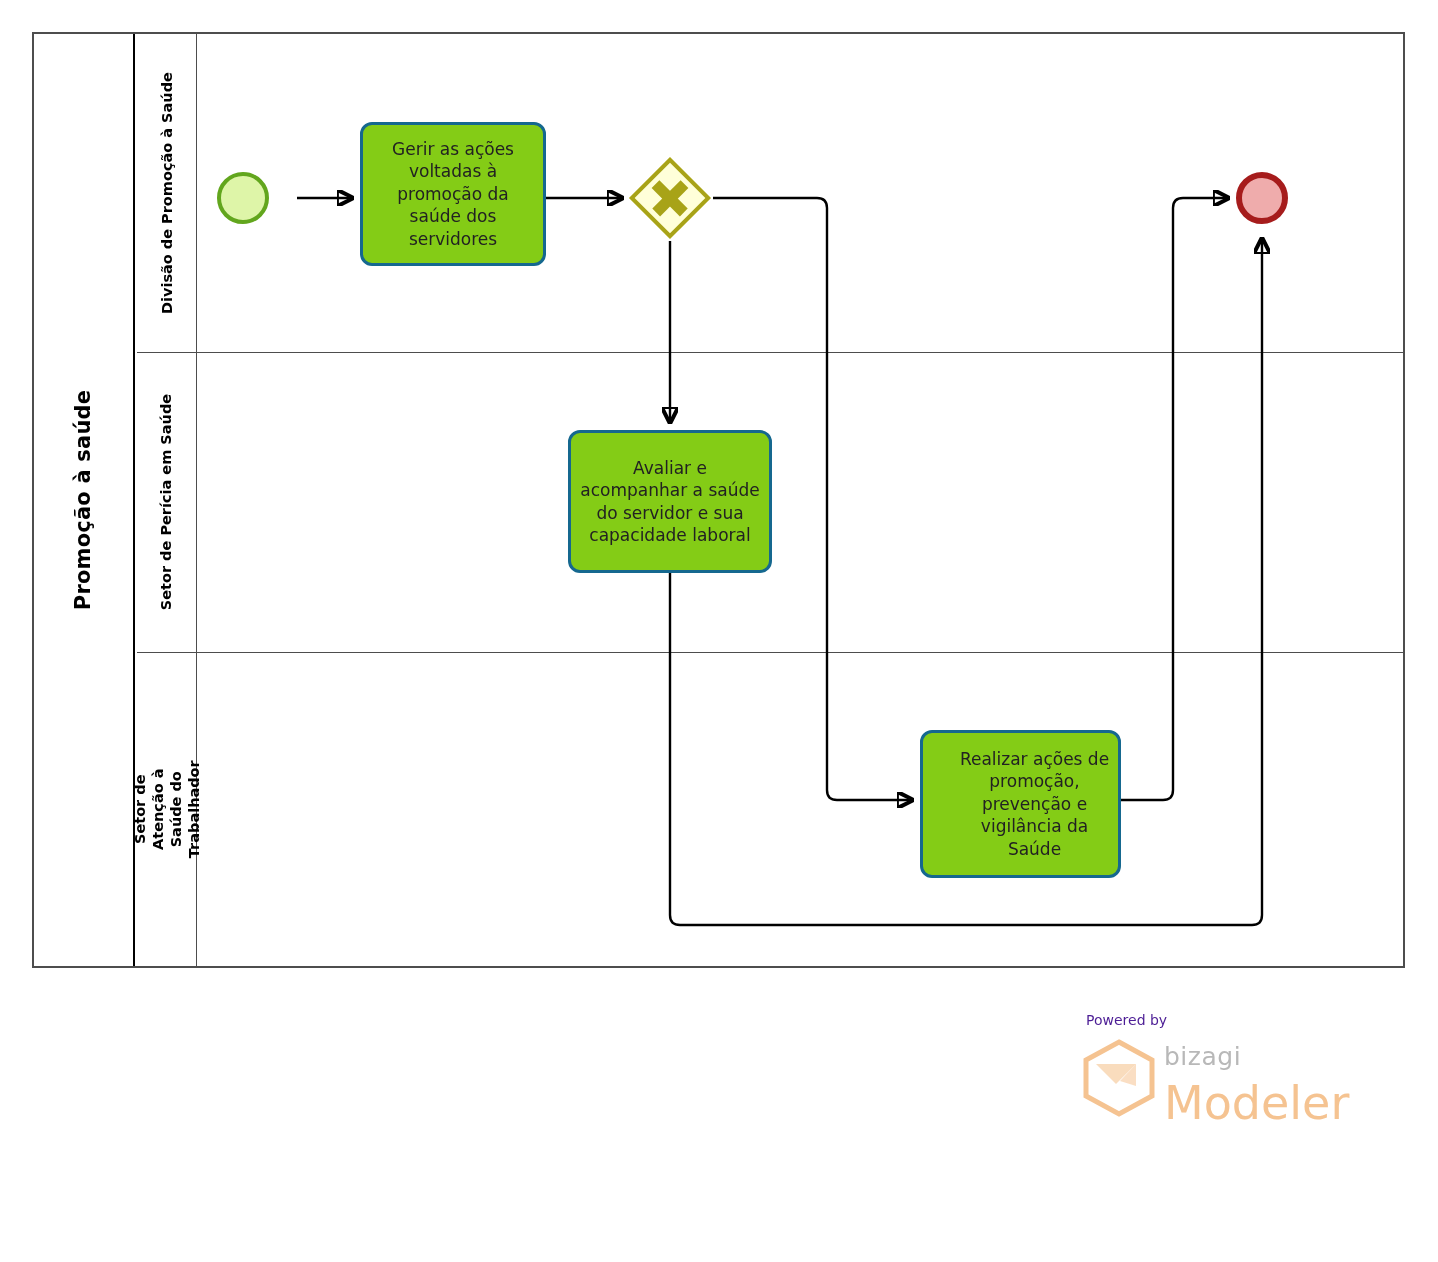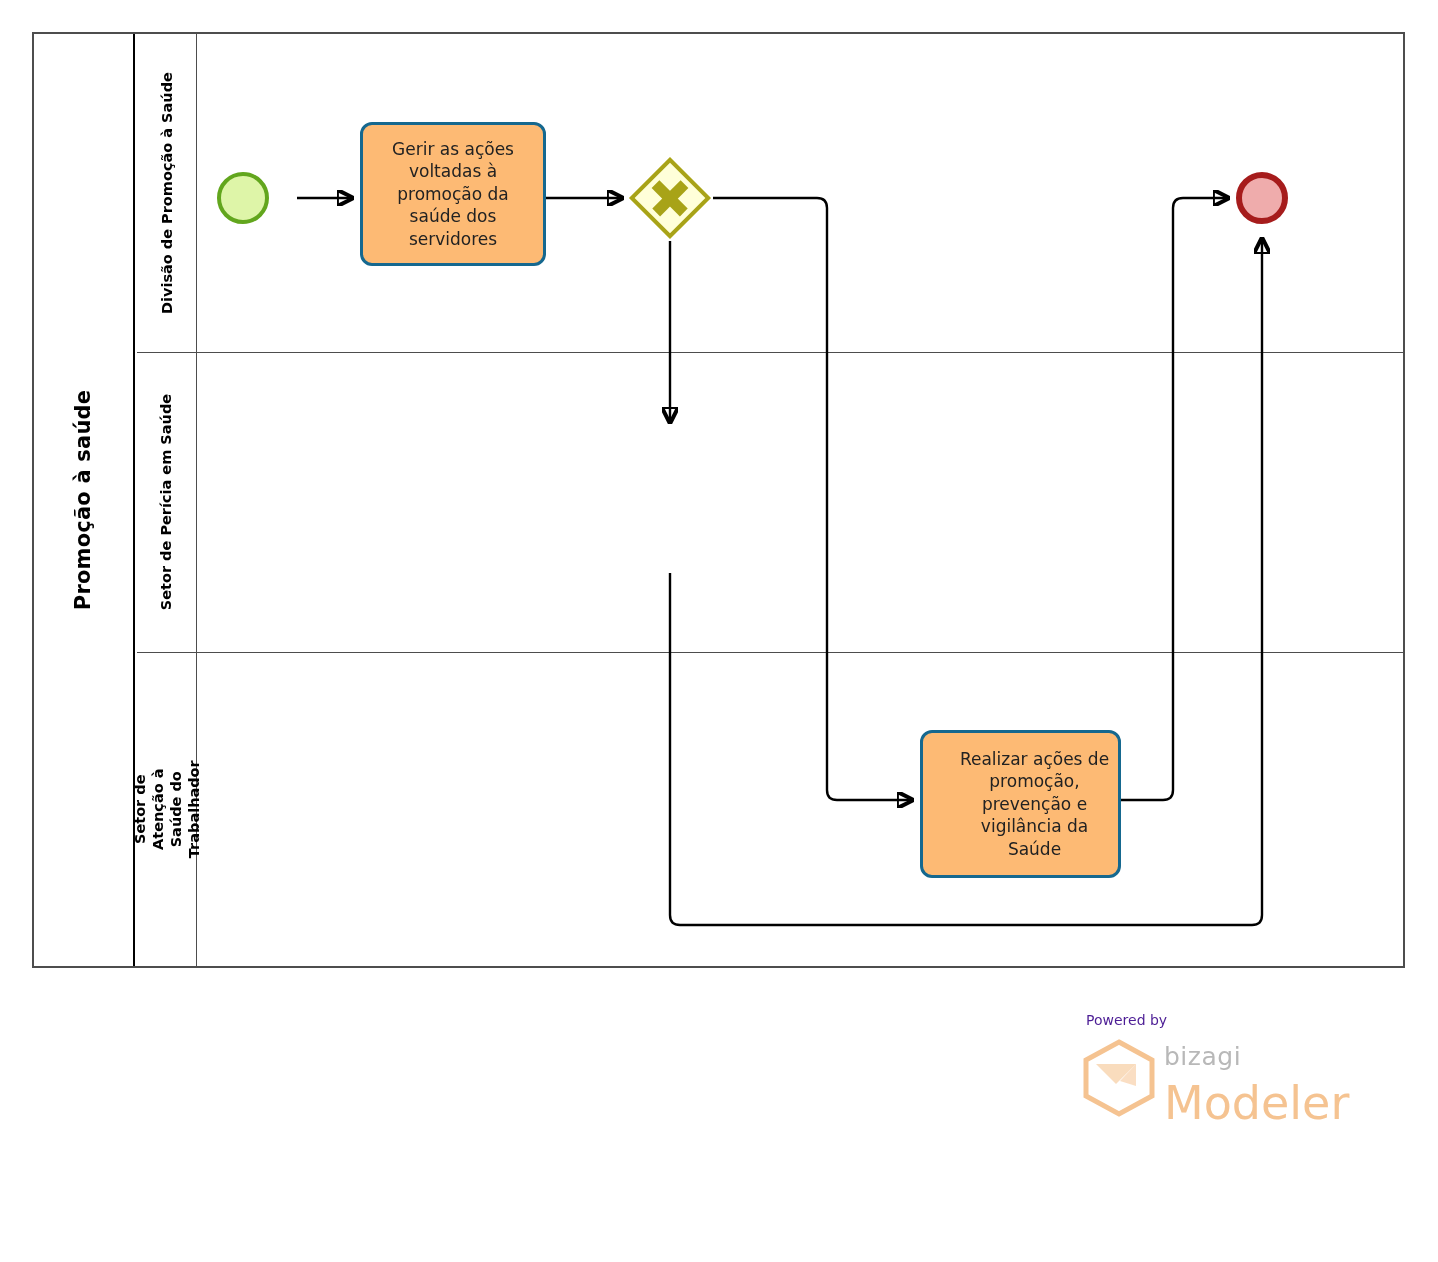--- a/index.html
+++ b/index.html
@@ -82,21 +82,21 @@
     border:6px solid #A61C1C;
     background:#EFACAC;
   }
 
   
   .task{
     position:absolute;
     box-sizing:border-box;
     border:3px solid #15688F;
     border-radius:12px;
-    background:#fdba74;
+    background:#84cc16;
     display:flex;align-items:center;justify-content:center;
     text-align:center;
     color:#222222;
     font-size:17px;
     line-height:1.32;
     padding:4px 8px;
   }
 
   
   .gateway{
@@ -203,20 +203,21 @@
   <div class="event start" style="left:217px;top:172px;"></div>
 
   <div class="task" style="left:360px;top:122px;width:186px;height:144px;">Gerir as ações voltadas à promoção da saúde dos servidores</div>
 
   <div class="gateway" style="left:641px;top:169px;"></div>
   <div class="gateway-plus" style="left:641px;top:169px;width:58px;height:58px;">
     <div class="bar" style="left:9px;top:24px;width:40px;height:11px;"></div>
     <div class="bar" style="left:24px;top:9px;width:11px;height:40px;"></div>
   </div>
 
+  <div class="task" style="left:568px;top:430px;width:204px;height:143px;">Avaliar e acompanhar a saúde do servidor e sua capacidade laboral</div>
 
   <div class="task" style="left:920px;top:730px;width:201px;height:148px;padding-left:36px;">Realizar ações de promoção, prevenção e vigilância da Saúde</div>
 
   <div class="event end" style="left:1236px;top:172px;"></div>
 
   <div class="watermark">
     <span class="wm-powered">Powered by</span>
 
     <svg class="wm-hex" width="78" height="80" viewBox="0 0 78 80" xmlns="http://www.w3.org/2000/svg">
       <polygon points="39,4 72,22 72,58 39,76 6,58 6,22" fill="none" stroke="#F5C391" stroke-width="5"></polygon>

